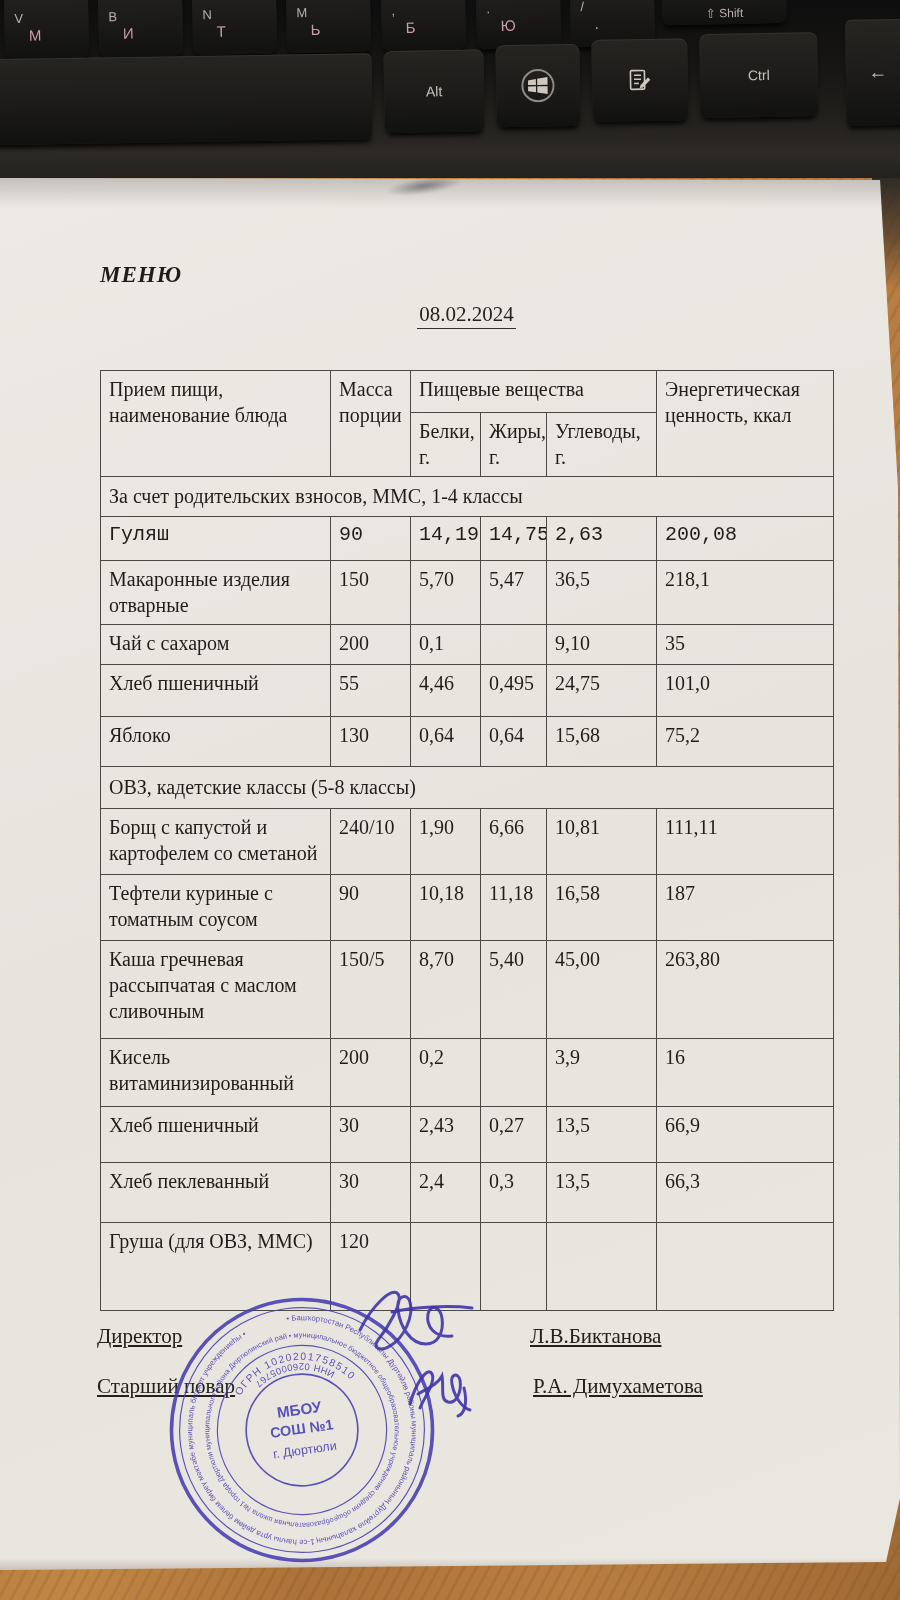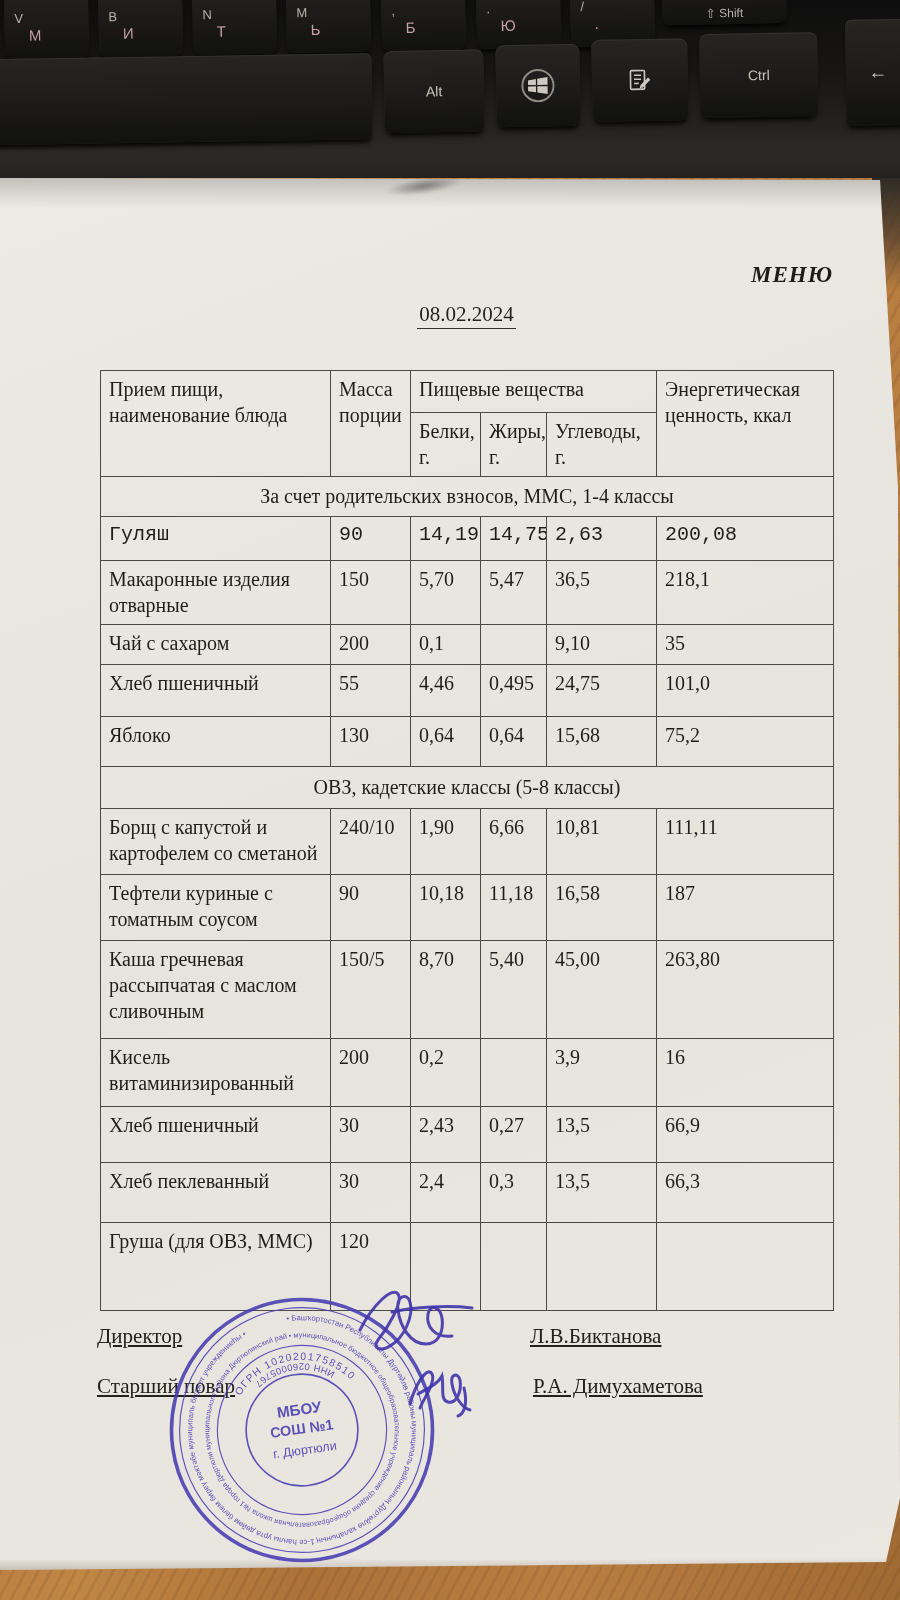--- a/index.html
+++ b/index.html
@@ -38,32 +38,32 @@
   
   .paper{position:absolute;left:0;top:178px;width:900px;height:1394px;z-index:2;color:#26241f;
     background:linear-gradient(160deg,#edeae5 0%,#e7e4de 50%,#eae7e1 100%);
     clip-path:polygon(0px 0px,880px 2px,898px 310px,900px 1320px,886px 1384px,0px 1392px);}
   .paper::before{content:"";position:absolute;left:0;top:0;width:100%;height:30px;
     background:linear-gradient(rgba(30,25,20,.20),rgba(30,25,20,0));}
   .paper::after{content:"";position:absolute;left:0;bottom:0;width:100%;height:14px;
     background:linear-gradient(rgba(60,40,15,0),rgba(60,40,15,.22));}
   .smudge{position:absolute;left:385px;top:0px;width:78px;height:16px;transform:rotate(-8deg);
     background:radial-gradient(ellipse at center, rgba(45,45,50,.5), rgba(45,45,50,0) 70%);filter:blur(1px);}
-  .doc-title{position:absolute;left:100px;top:84px;width:733px;text-align:right;
+  .doc-title{position:absolute;left:100px;top:84px;width:733px;text-align:left;
     font-size:23px;font-weight:bold;font-style:italic;letter-spacing:1px;color:#1e1c18;}
   .doc-date{position:absolute;left:100px;top:124px;width:733px;text-align:center;font-size:21px;}
   .doc-date span{border-bottom:1.6px solid #33312c;padding:0 2px 2px 2px;margin-top:11px;}
   
   table.menu-table{position:absolute;left:100px;top:192px;width:733px;border-collapse:collapse;
     table-layout:fixed;font-size:20px;color:#201e1a;}
   .menu-table th,.menu-table td{border:1.4px solid #4b4945;padding:5px 8px;vertical-align:top;
     font-weight:normal;text-align:left;line-height:1.32;overflow:hidden;}
   .menu-table thead tr.h1{height:42px;}
   .menu-table thead tr.h2{height:58px;}
-  .menu-table td.section{text-align:center;vertical-align:middle;}
+  .menu-table td.section{vertical-align:middle;}
   
   .sig-line{position:absolute;font-size:21px;color:#23211c;text-decoration:underline;}
   .sig-svg{position:absolute;z-index:5;}
   .sig-svg path{fill:none;stroke:#4034ab;stroke-width:3;stroke-linecap:round;opacity:.9;}
   .stamp{position:absolute;left:167px;top:1117px;width:270px;height:270px;z-index:4;
     color:#473db2;transform:rotate(-8deg);opacity:.88;}
   .stamp text{fill:#473db2;font-family:"Liberation Sans",sans-serif;}
 </style>
 </head>
 <body>

